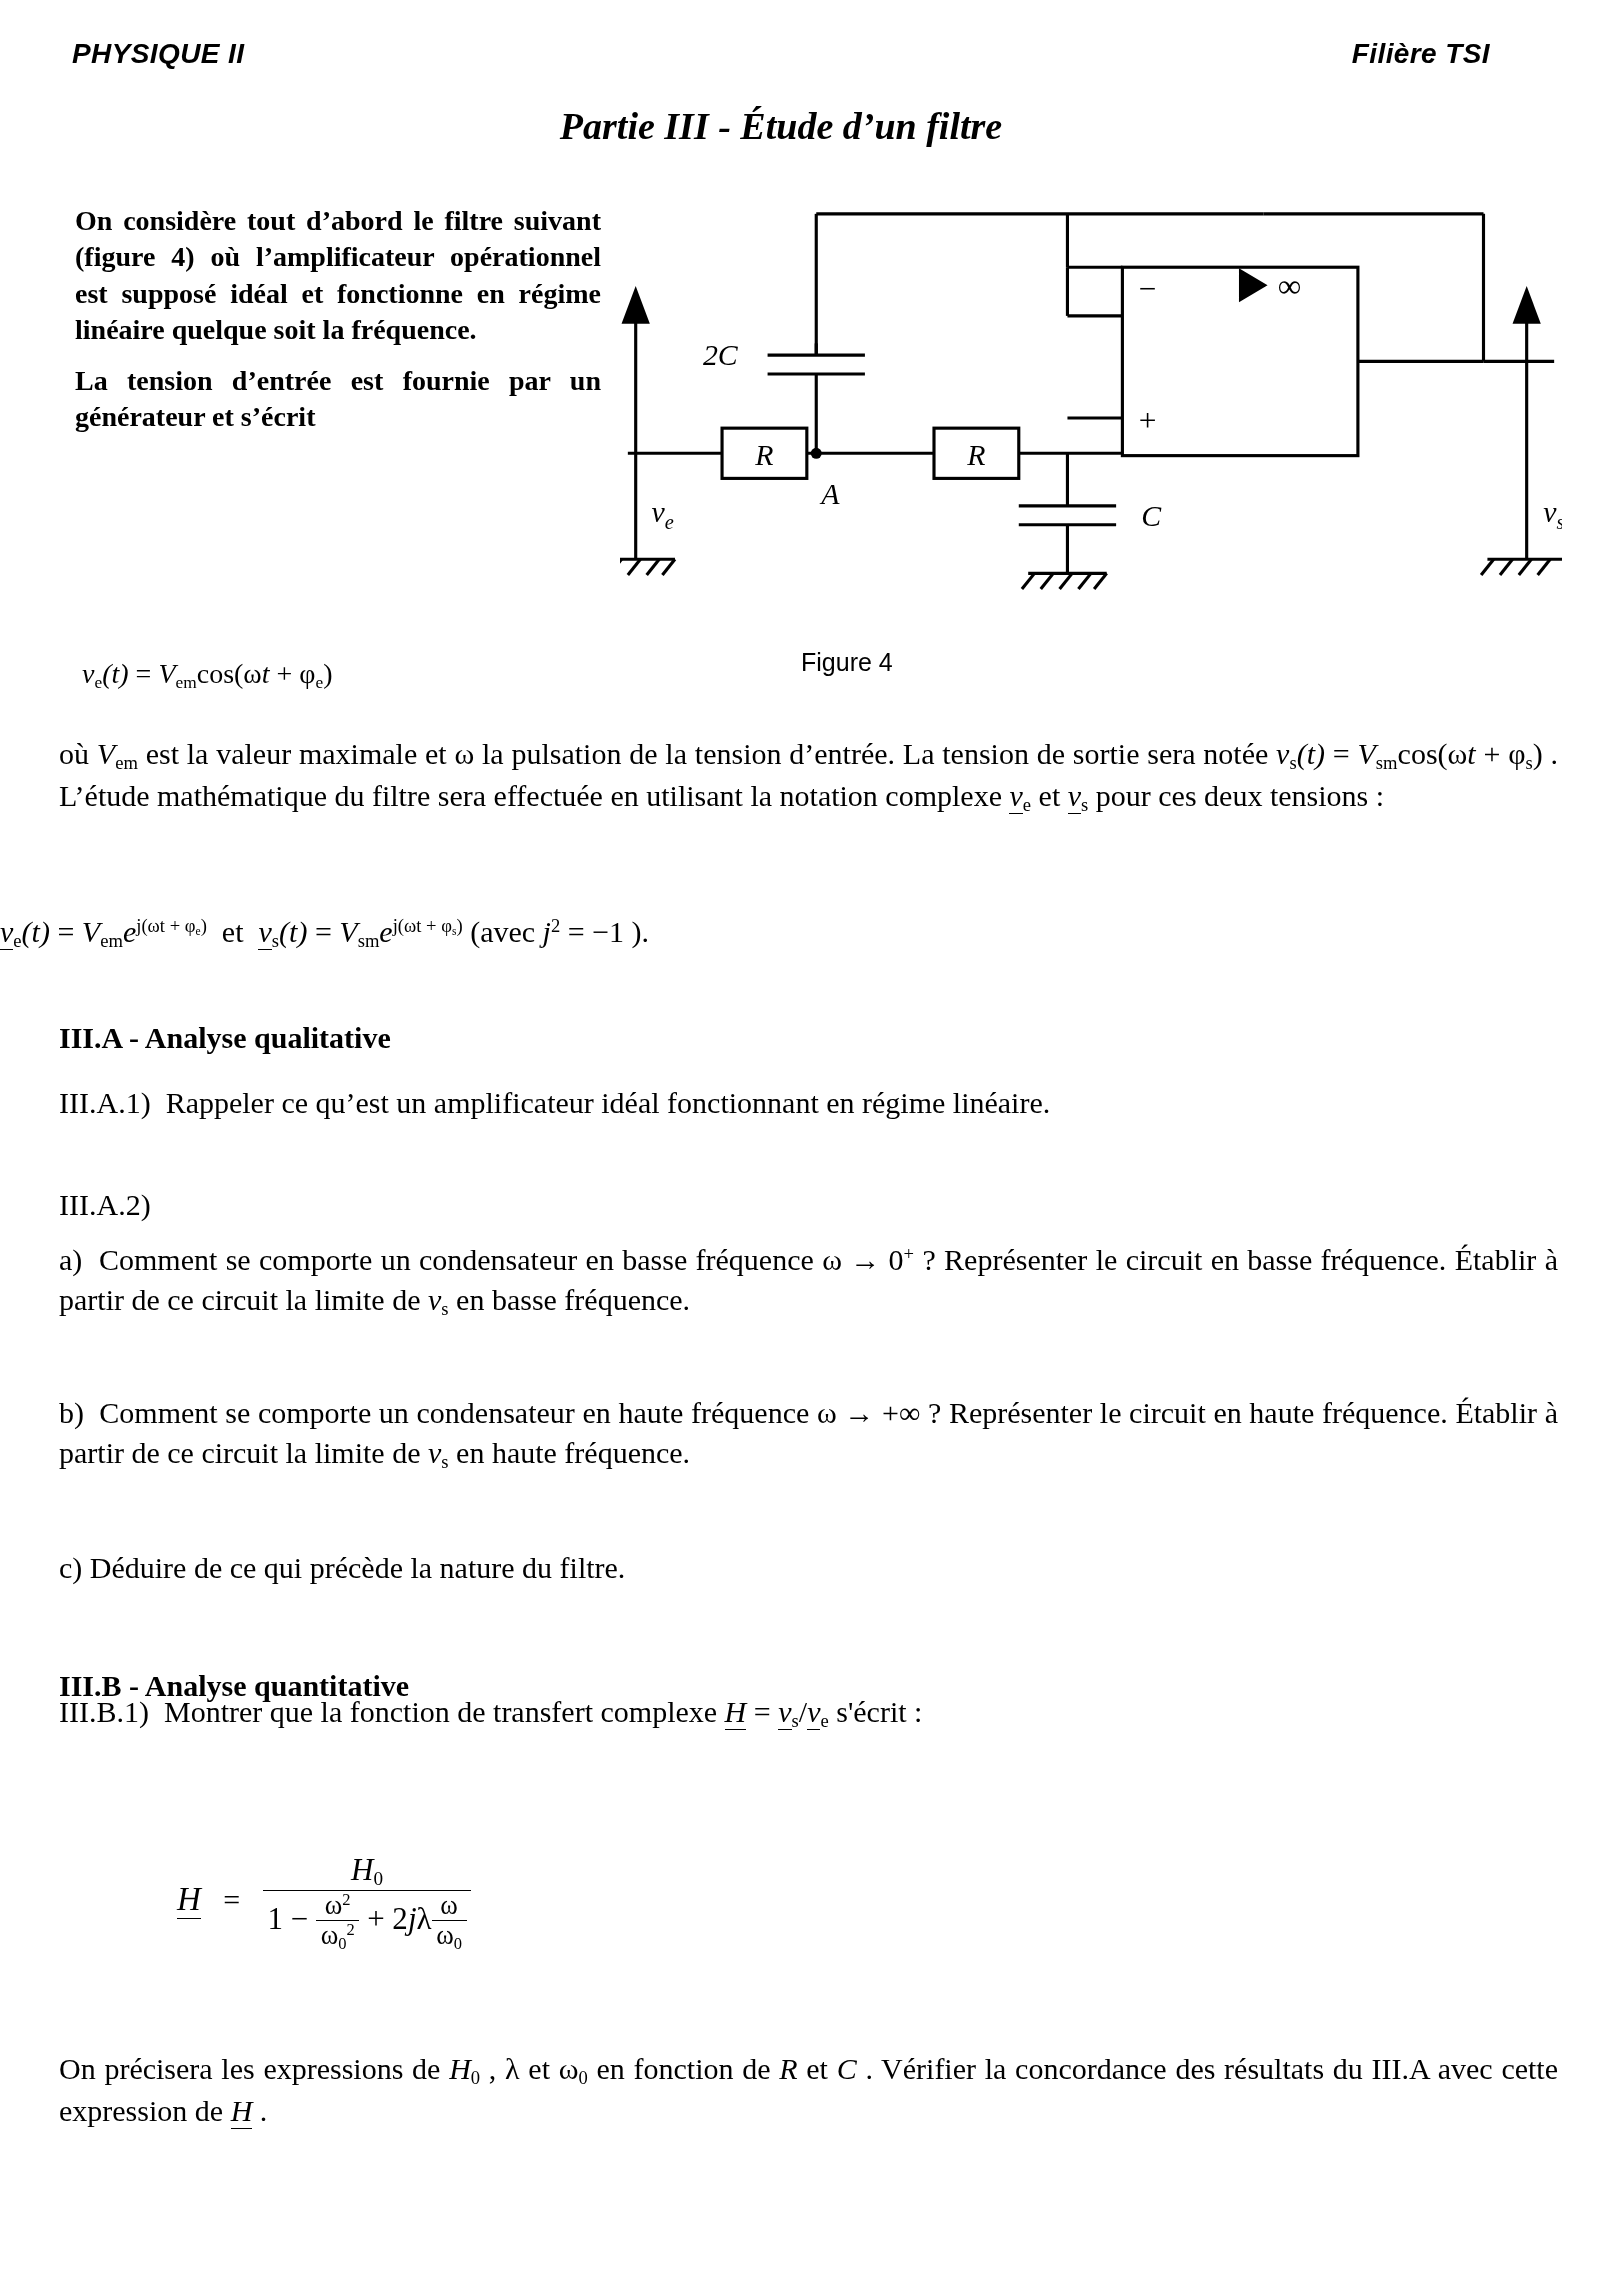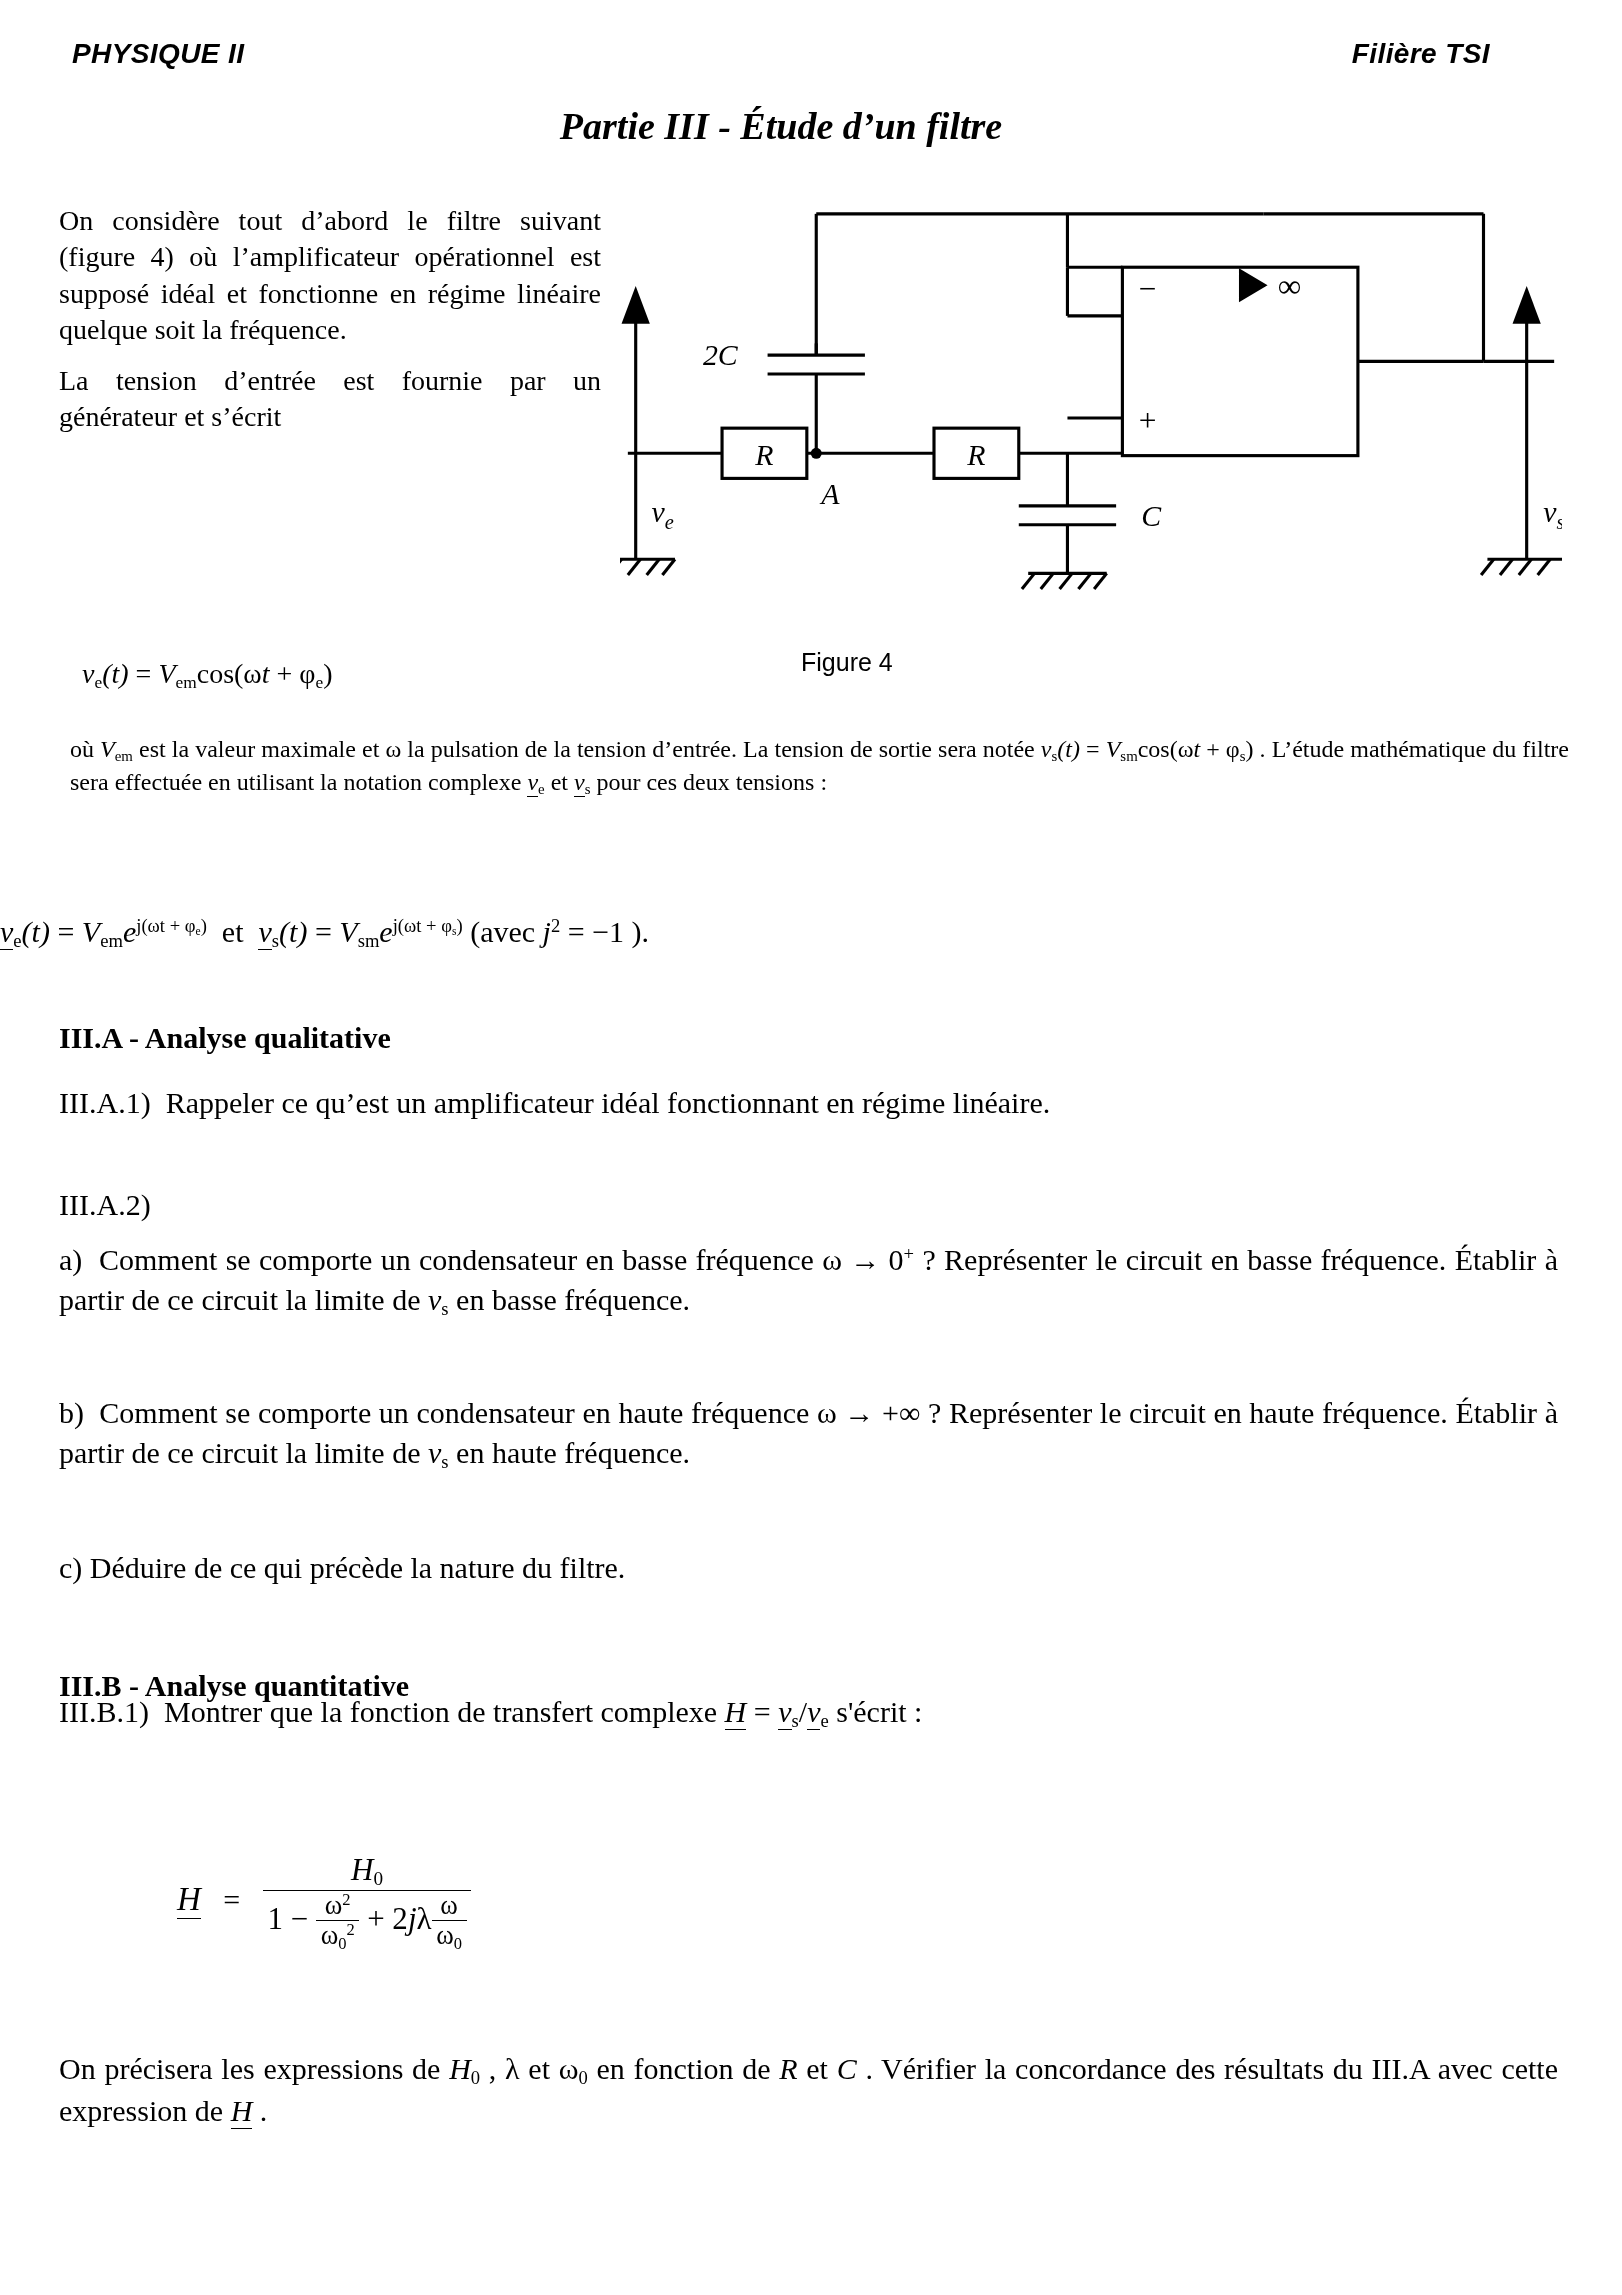--- a/index.html
+++ b/index.html
@@ -52,21 +52,21 @@
   
   .intro-col {
     position: absolute;
     top: 203px;
     left: 59px;
     width: 542px;
     font-size: 28px;
     line-height: 1.30;
     text-align: justify;
   }
-  .intro-col p { margin: 0 0 14px 0; }
+  .intro-col p { margin: 0 0 14px 16px; font-weight: bold; }
   .intro-col p.last { margin-bottom: 7.9px; }
   .eq-ve {
     position: absolute;
     top: 658px;
     left: 82px;
     font-size: 28px;
   }
   
   .figure-wrap {
     position: absolute;
@@ -79,23 +79,23 @@
     position: absolute;
     top: 648px;
     left: 801px;
     font-family: "Liberation Sans", sans-serif;
     font-weight: normal;
     font-size: 25px;
   }
   
   .body-text {
     position: absolute;
-    left: 70px;
+    left: 59px;
     width: 1499px;
-    font-size: 24px;
+    font-size: 30px;
     line-height: 1.32;
     text-align: justify;
   }
   #para-ou { top: 734px; }
   .eq-center {
     position: absolute;
     left: 0;
     width: 100%;
     font-size: 30px;
   }

